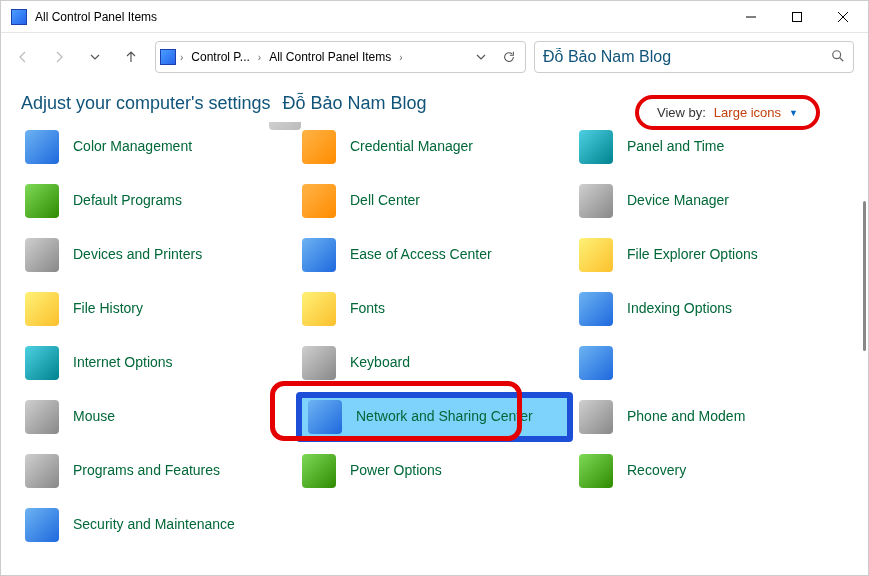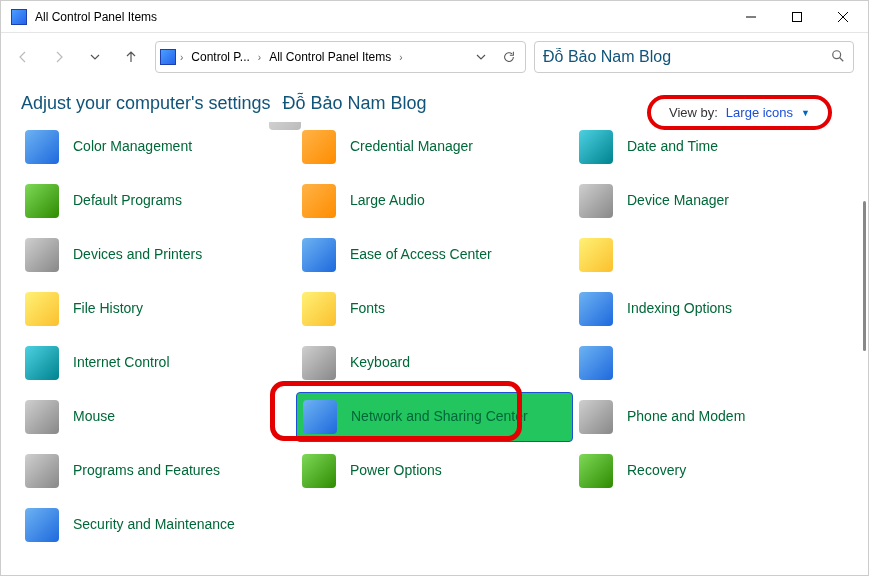--- a/index.html
+++ b/index.html
@@ -109,32 +109,32 @@
     .settings-left {
       font-size: 18px;
       color: #10547a;
       display: flex;
       gap: 12px;
       align-items: baseline;
     }
     .settings-watermark { color: #10547a; }
     .view-by-wrap {
       position: absolute;
-      right: 36px;
+      right: 48px;
       top: 14px;
       border: 4px solid #e40000;
       border-radius: 18px;
       padding: 6px 18px;
       display: flex;
       align-items: center;
       gap: 8px;
       font-size: 13px;
     }
     .view-by-label { color: #333; }
-    .view-by-value { color: #1d4ed8; cursor: pointer; }
+    .view-by-value { color: #c2410c; cursor: pointer; }
     .view-by-caret { color: #0067c0; font-size: 9px; }
     
     .content {
       height: calc(100% - 152px);
       overflow-y: auto;
       padding: 0 18px 10px 18px;
       position: relative;
     }
     .partial-row {
       display: grid;
@@ -181,22 +181,22 @@
       justify-content: center;
       font-size: 20px;
       flex-shrink: 0;
     }
     .item .label {
       color: #006838;
       font-size: 14px;
       line-height: 1.25;
     }
     .item.selected {
-      background: #22c55e;
-      border: 1px solid #1d4ed8;
+      background: #7dd3fc;
+      border: 6px solid #1d4ed8;
     }
     
     .highlight-box {
       position: absolute;
       border: 5px solid #e40000;
       border-radius: 14px;
       pointer-events: none;
       z-index: 10;
     }
     .hl1 { left: 269px; top: 259px; width: 252px; height: 60px; }
@@ -322,60 +322,61 @@
       <div class="item">
         <div class="ico c-blue"></div>
         <div class="label">Color Management</div>
       </div>
       <div class="item">
         <div class="ico c-orange"></div>
         <div class="label">Credential Manager</div>
       </div>
       <div class="item">
         <div class="ico c-teal"></div>
-        <div class="label">Date and Time</div>
+        <div class="label">Panel and Time</div>
       </div>
       <div class="item">
         <div class="ico c-green"></div>
         <div class="label">Default Programs</div>
       </div>
       <div class="item">
         <div class="ico c-orange"></div>
-        <div class="label">Large Audio</div>
+        <div class="label">Dell Center</div>
       </div>
       <div class="item">
         <div class="ico c-gray"></div>
         <div class="label">Device Manager</div>
       </div>
       <div class="item">
         <div class="ico c-gray"></div>
         <div class="label">Devices and Printers</div>
       </div>
       <div class="item">
         <div class="ico c-blue"></div>
         <div class="label">Ease of Access Center</div>
       </div>
       <div class="item">
         <div class="ico c-yellow"></div>
+        <div class="label">File Explorer Options</div>
       </div>
       <div class="item">
         <div class="ico c-yellow"></div>
         <div class="label">File History</div>
       </div>
       <div class="item">
         <div class="ico c-yellow"></div>
         <div class="label">Fonts</div>
       </div>
       <div class="item">
         <div class="ico c-blue"></div>
         <div class="label">Indexing Options</div>
       </div>
       <div class="item">
         <div class="ico c-teal"></div>
-        <div class="label">Internet Control</div>
+        <div class="label">Internet Options</div>
       </div>
       <div class="item">
         <div class="ico c-gray"></div>
         <div class="label">Keyboard</div>
       </div>
       <div class="item">
         <div class="ico c-blue"></div>
       </div>
       <div class="item">
         <div class="ico c-gray"></div>

